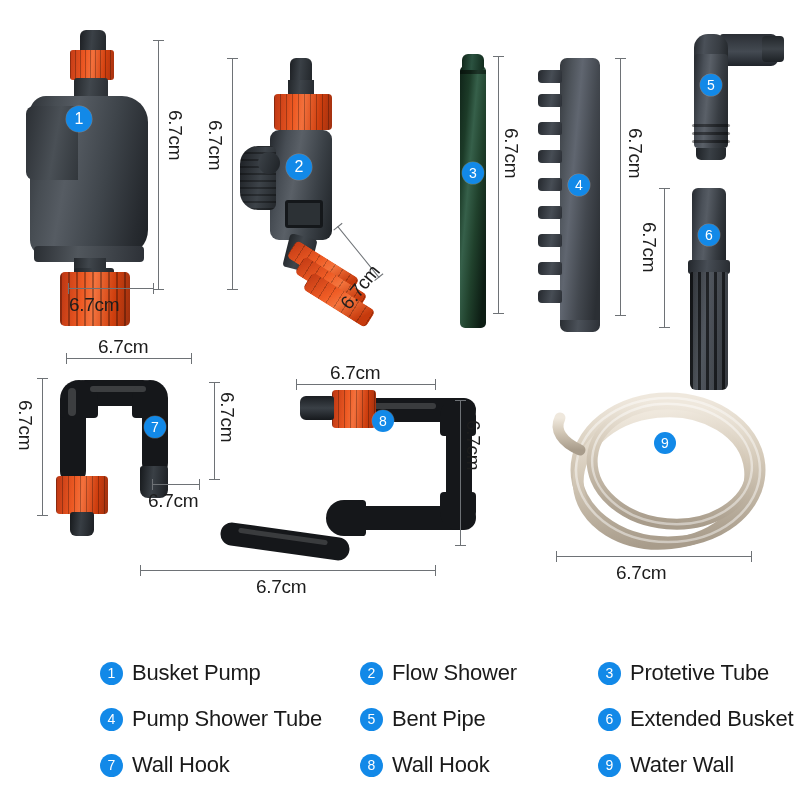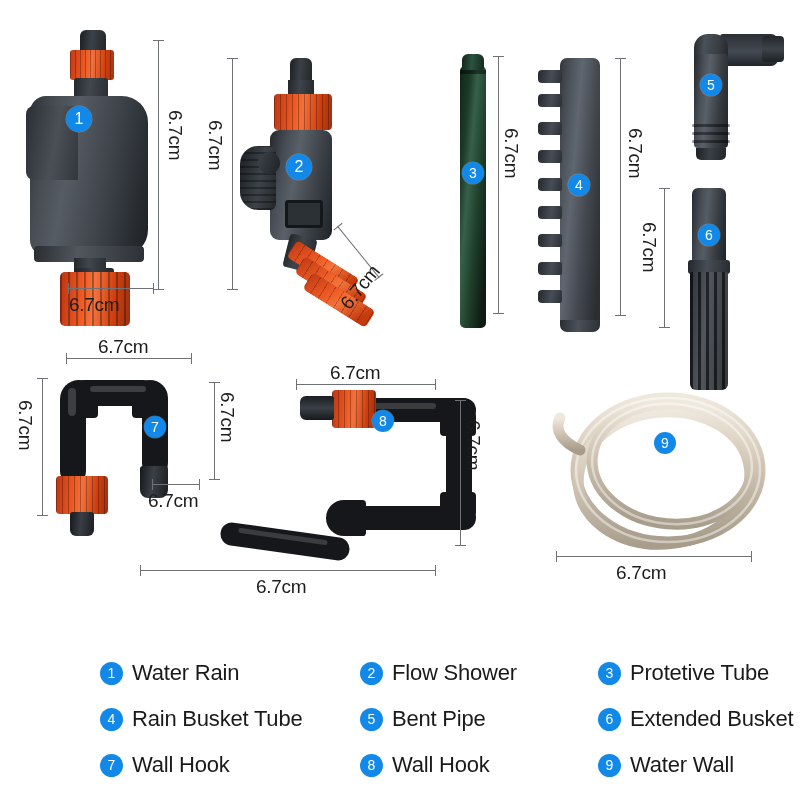--- a/index.html
+++ b/index.html
@@ -435,36 +435,36 @@
     <div class="badge sm" style="left:114px;top:60px;">9</div>
   </div>
   <div class="dim-h" style="left:556px;top:556px;width:196px;"></div>
   <div class="dim-lbl" style="left:616px;top:562px;">6.7cm</div>
 
   <div class="legend">
 
     <div class="legend-row" style="top:20px;">
       <div class="legend-cell" style="position:absolute;left:100px;">
         <span class="lbadge">1</span>
-        <span class="ltext">Water Rain</span>
+        <span class="ltext">Busket Pump</span>
       </div>
       <div class="legend-cell" style="position:absolute;left:360px;">
         <span class="lbadge">2</span>
         <span class="ltext">Flow Shower</span>
       </div>
       <div class="legend-cell" style="position:absolute;left:598px;">
         <span class="lbadge">3</span>
         <span class="ltext">Protetive Tube</span>
       </div>
     </div>
 
     <div class="legend-row" style="top:66px;">
       <div class="legend-cell" style="position:absolute;left:100px;">
         <span class="lbadge">4</span>
-        <span class="ltext">Rain Busket Tube</span>
+        <span class="ltext">Pump Shower Tube</span>
       </div>
       <div class="legend-cell" style="position:absolute;left:360px;">
         <span class="lbadge">5</span>
         <span class="ltext">Bent Pipe</span>
       </div>
       <div class="legend-cell" style="position:absolute;left:598px;">
         <span class="lbadge">6</span>
         <span class="ltext">Extended Busket</span>
       </div>
     </div>

